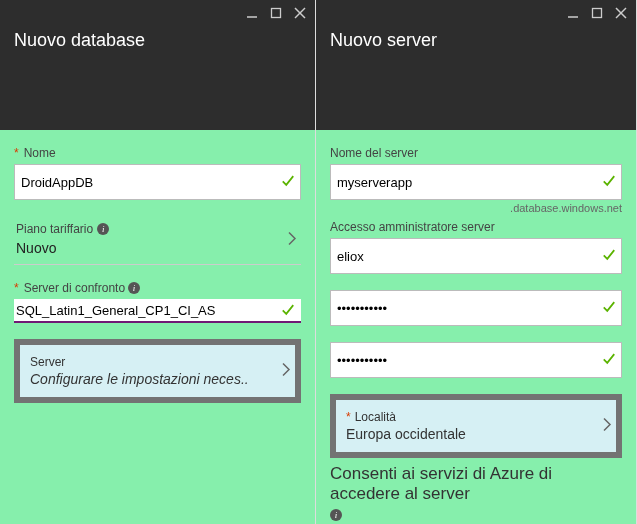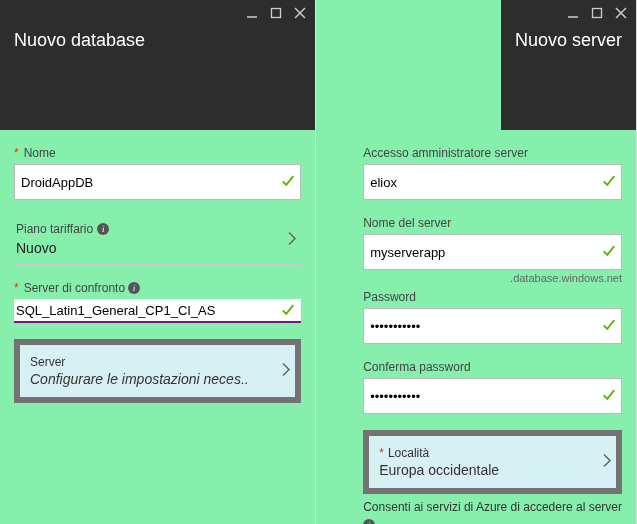--- a/index.html
+++ b/index.html
@@ -12,21 +12,21 @@
     height: 524px;
     display: flex;
   }
   .blade {
     display: flex;
     flex-direction: column;
     border-right: 1px solid #ddd;
     background: #86efac;
   }
   .blade-left { width: 316px; }
-  .blade-right { flex: 1; align-items: flex-end; }
+  .blade-right { flex: 1; }
   .blade-header {
     background: #2d2d2d;
     color: #fff;
     padding: 12px 14px 0 14px;
     height: 130px;
     position: relative;
   }
   .window-controls {
     position: absolute;
     top: 6px;
@@ -167,21 +167,21 @@
     width: 16px; height: 16px;
     border: 1px solid #666;
     background: #eee;
     display: inline-flex;
     align-items: center;
     justify-content: center;
     cursor: pointer;
   }
   .chk svg { width: 12px; height: 12px; }
   .allow-text {
-    font-size: 12px;
+    font-size: 17px;
     color: #333;
     display: flex;
     align-items: center;
     gap: 4px;
   }
 </style>
 </head>
 <body>
 
 <div class="blade blade-left">
@@ -284,67 +284,61 @@
             <line x1="1" y1="1" x2="11" y2="11" stroke="currentColor" stroke-width="1.5"></line>
             <line x1="11" y1="1" x2="1" y2="11" stroke="currentColor" stroke-width="1.5"></line>
           </svg>
       </div>
     </div>
     <div class="blade-title">Nuovo server</div>
   </div>
 
   <div class="blade-body">
 
-    <div class="field-block">
-      <div class="field-label">
-        <span>Accesso amministratore server</span>
-      </div>
-      <div class="input-wrap">
-        <input class="text-input" value="eliox" style="">
-        <span class="check-icon">
-          <svg viewBox="0 0 16 16">
-              <polyline points="2,9 6,13 14,3" fill="none" stroke="currentColor" stroke-width="2"></polyline>
-            </svg>
-        </span>
-      </div>
-    </div>
-
     <div class="field-block" style="margin-bottom:6px">
       <div class="field-label">
         <span>Nome del server</span>
       </div>
       <div class="input-wrap">
         <input class="text-input" value="myserverapp" style="">
         <span class="check-icon">
           <svg viewBox="0 0 16 16">
               <polyline points="2,9 6,13 14,3" fill="none" stroke="currentColor" stroke-width="2"></polyline>
             </svg>
         </span>
       </div>
       <div class="suffix-text">.database.windows.net</div>
     </div>
 
     <div class="field-block">
       <div class="field-label">
-        <span>Password</span>
-      </div>
+        <span>Accesso amministratore server</span>
+      </div>
+      <div class="input-wrap">
+        <input class="text-input" value="eliox" style="">
+        <span class="check-icon">
+          <svg viewBox="0 0 16 16">
+              <polyline points="2,9 6,13 14,3" fill="none" stroke="currentColor" stroke-width="2"></polyline>
+            </svg>
+        </span>
+      </div>
+    </div>
+
+    <div class="field-block">
       <div class="input-wrap">
         <input class="text-input" type="text" value="•••••••••••" style="">
         <span class="check-icon">
           <svg viewBox="0 0 16 16">
               <polyline points="2,9 6,13 14,3" fill="none" stroke="currentColor" stroke-width="2"></polyline>
             </svg>
         </span>
       </div>
     </div>
 
     <div class="field-block">
-      <div class="field-label">
-        <span>Conferma password</span>
-      </div>
       <div class="input-wrap">
         <input class="text-input" type="text" value="•••••••••••" style="">
         <span class="check-icon">
           <svg viewBox="0 0 16 16">
               <polyline points="2,9 6,13 14,3" fill="none" stroke="currentColor" stroke-width="2"></polyline>
             </svg>
         </span>
       </div>
     </div>
 

